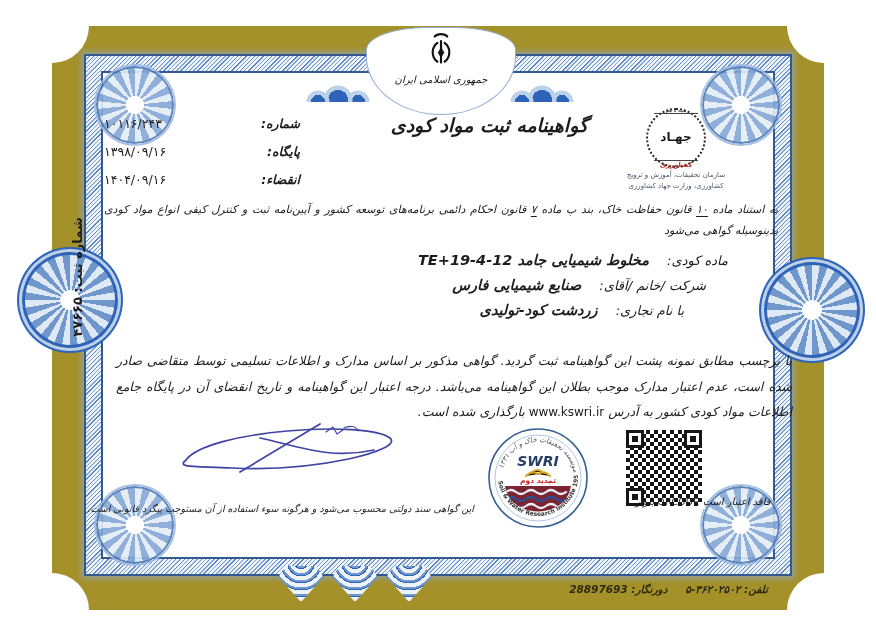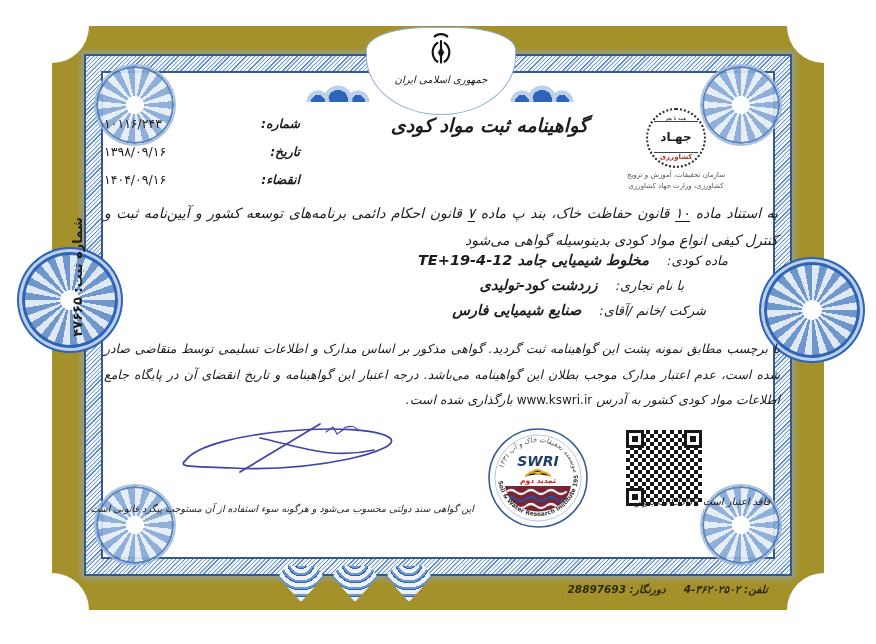--- a/index.html
+++ b/index.html
@@ -38,39 +38,39 @@
                    radial-gradient(circle at 52px 26px,#2d63b8 0 7px,#bcd0ea 7px 11px,rgba(0,0,0,0) 12px);}
   
   .meta{position:absolute;left:104px;top:116px;width:196px;direction:rtl;font-size:12.5px;}
   .meta .row{display:flex;justify-content:space-between;margin-bottom:13px;}
   .meta .lbl{font-weight:bold;font-style:italic;}
   
   .jlogo{position:absolute;left:646px;top:108px;width:56px;height:56px;border-radius:50%;
         border:2px dotted #2b2b2b;display:flex;flex-direction:column;align-items:center;
         justify-content:center;background:#fff;z-index:2;}
   .jlogo .tiny{font-size:5px;}
-  .jlogo .big{font-size:12px;font-weight:bold;border-top:1px solid #444;border-bottom:1px solid #444;padding:8px 6px;}
+  .jlogo .big{font-size:12px;font-weight:bold;border-top:1px solid #444;border-bottom:1px solid #444;padding:16px 6px;}
   .jlogo .red{font-size:7px;color:#b03325;font-weight:bold;text-align:right;}
   .jcaption{position:absolute;left:596px;top:170px;width:160px;text-align:center;font-size:7px;
         color:#4a5668;line-height:1.5;}
   
   .title{position:absolute;left:288px;top:114px;width:300px;text-align:right;
         font-size:19px;font-weight:bold;font-style:italic;}
   .intro{position:absolute;left:104px;top:200px;width:674px;direction:rtl;text-align:justify;
-        font-size:14px;line-height:1.9;margin:0;font-style:italic;}
+        font-size:11px;line-height:1.9;margin:0;font-style:italic;}
   .intro u{text-underline-offset:3px;}
   .fields{position:absolute;left:104px;top:252px;width:676px;direction:rtl;}
   .fields .fline{text-align:right;margin-bottom:9px;font-size:13px;font-style:italic;}
   .fields .fline .val{font-weight:bold;font-size:14.5px;margin-right:14px;}
   .fields .f1{margin-left:0;margin-right:52px;}
   .fields .f2{margin-right:96px;}
   .fields .f3{margin-right:74px;}
   .ltr{direction:ltr;unicode-bidi:isolate;display:inline-block;}
   .bodytext{position:absolute;left:104px;top:336px;width:676px;direction:rtl;text-align:justify;
-        font-size:12.5px;line-height:2.05;margin:0;font-style:italic;}
+        font-size:12.5px;line-height:2.05;margin:12px;font-style:italic;}
   .bodytext .site{font-style:normal;font-size:12px;}
   
   .sig-svg{position:absolute;left:168px;top:416px;z-index:2;}
   .sig-title{position:absolute;left:146px;top:478px;width:250px;text-align:center;
         font-weight:bold;font-size:14px;font-style:italic;}
   .legal{position:absolute;left:96px;top:503px;width:378px;text-align:center;direction:rtl;
         font-size:9.5px;white-space:nowrap;font-style:italic;}
   
   .swri{position:absolute;left:486px;top:426px;}
   
@@ -132,21 +132,21 @@
     </svg>
     <div class="country">جمهوری اسلامی ایران</div>
   </div>
 
   <div class="meta">
     <div class="row">
       <span class="lbl">شماره:</span>
       <span class="val">۱۰۱۱۶/۲۴۳</span>
     </div>
     <div class="row">
-      <span class="lbl">تاریخ:</span>
+      <span class="lbl">پایگاه:</span>
       <span class="val">۱۳۹۸/۰۹/۱۶</span>
     </div>
     <div class="row">
       <span class="lbl">انقضاء:</span>
       <span class="val">۱۴۰۴/۰۹/۱۶</span>
     </div>
   </div>
 
   <div class="jlogo">
     <span class="tiny">همه با هم</span>
@@ -160,27 +160,27 @@
 
   <div class="title">گواهینامه ثبت مواد کودی</div>
 
   <p class="intro"><span>به استناد ماده </span><u>۱۰</u><span> قانون حفاظت خاک، بند پ ماده </span><u>۷</u><span> قانون احکام دائمی برنامه‌های توسعه کشور و آیین‌نامه ثبت و کنترل کیفی انواع مواد کودی بدینوسیله گواهی می‌شود</span></p>
 
   <div class="fields">
     <div class="fline f1">
       <span class="lbl">ماده کودی:</span>
       <span class="val"><span>مخلوط شیمیایی جامد</span> <span class="ltr">TE+19-4-12</span></span>
     </div>
+    <div class="fline f3">
+      <span class="lbl">شرکت /خانم /آقای:</span>
+      <span class="val">صنایع شیمیایی فارس</span>
+    </div>
     <div class="fline f2">
       <span class="lbl">با نام تجاری:</span>
       <span class="val">زردشت کود-تولیدی</span>
-    </div>
-    <div class="fline f3">
-      <span class="lbl">شرکت /خانم /آقای:</span>
-      <span class="val">صنایع شیمیایی فارس</span>
     </div>
   </div>
 
   <p class="bodytext"><span>با برچسب مطابق نمونه پشت این گواهینامه ثبت گردید. گواهی مذکور بر اساس مدارک و اطلاعات تسلیمی توسط متقاضی صادر شده است، عدم اعتبار مدارک موجب بطلان این گواهینامه می‌باشد. درجه اعتبار این گواهینامه و تاریخ انقضای آن در پایگاه جامع اطلاعات مواد کودی کشور به آدرس </span><span class="ltr site">www.kswri.ir</span><span> بارگذاری شده است.</span></p>
 
   <svg class="sig-svg" width="240" height="66" viewBox="0 0 240 66">
     <g fill="none" stroke="#3f43a5" stroke-width="1.7" stroke-linecap="round">
       <path d="M18,44 C40,14 198,4 222,22 C236,34 150,56 64,52 C26,50 8,52 18,44"></path>
       <path d="M152,8 L72,56"></path>
       <path d="M92,22 C130,30 162,44 206,34"></path>
@@ -228,18 +228,18 @@
     <span>فاقد اعتبار است</span>
   </div>
 
   <div class="regno">
     <span>شماره ثبت:</span>
     <span>۴۷۶۶۵</span>
   </div>
 
   <div class="footer">
     <span class="tel-group">
-      <span>تلفن: ۳۶۲۰۲۵۰۲-4</span>
+      <span>تلفن: ۳۶۲۰۲۵۰۲-۵</span>
       <span>دورنگار: 28897693</span>
     </span>
   </div>
 
 </div>
 
 </body></html>

